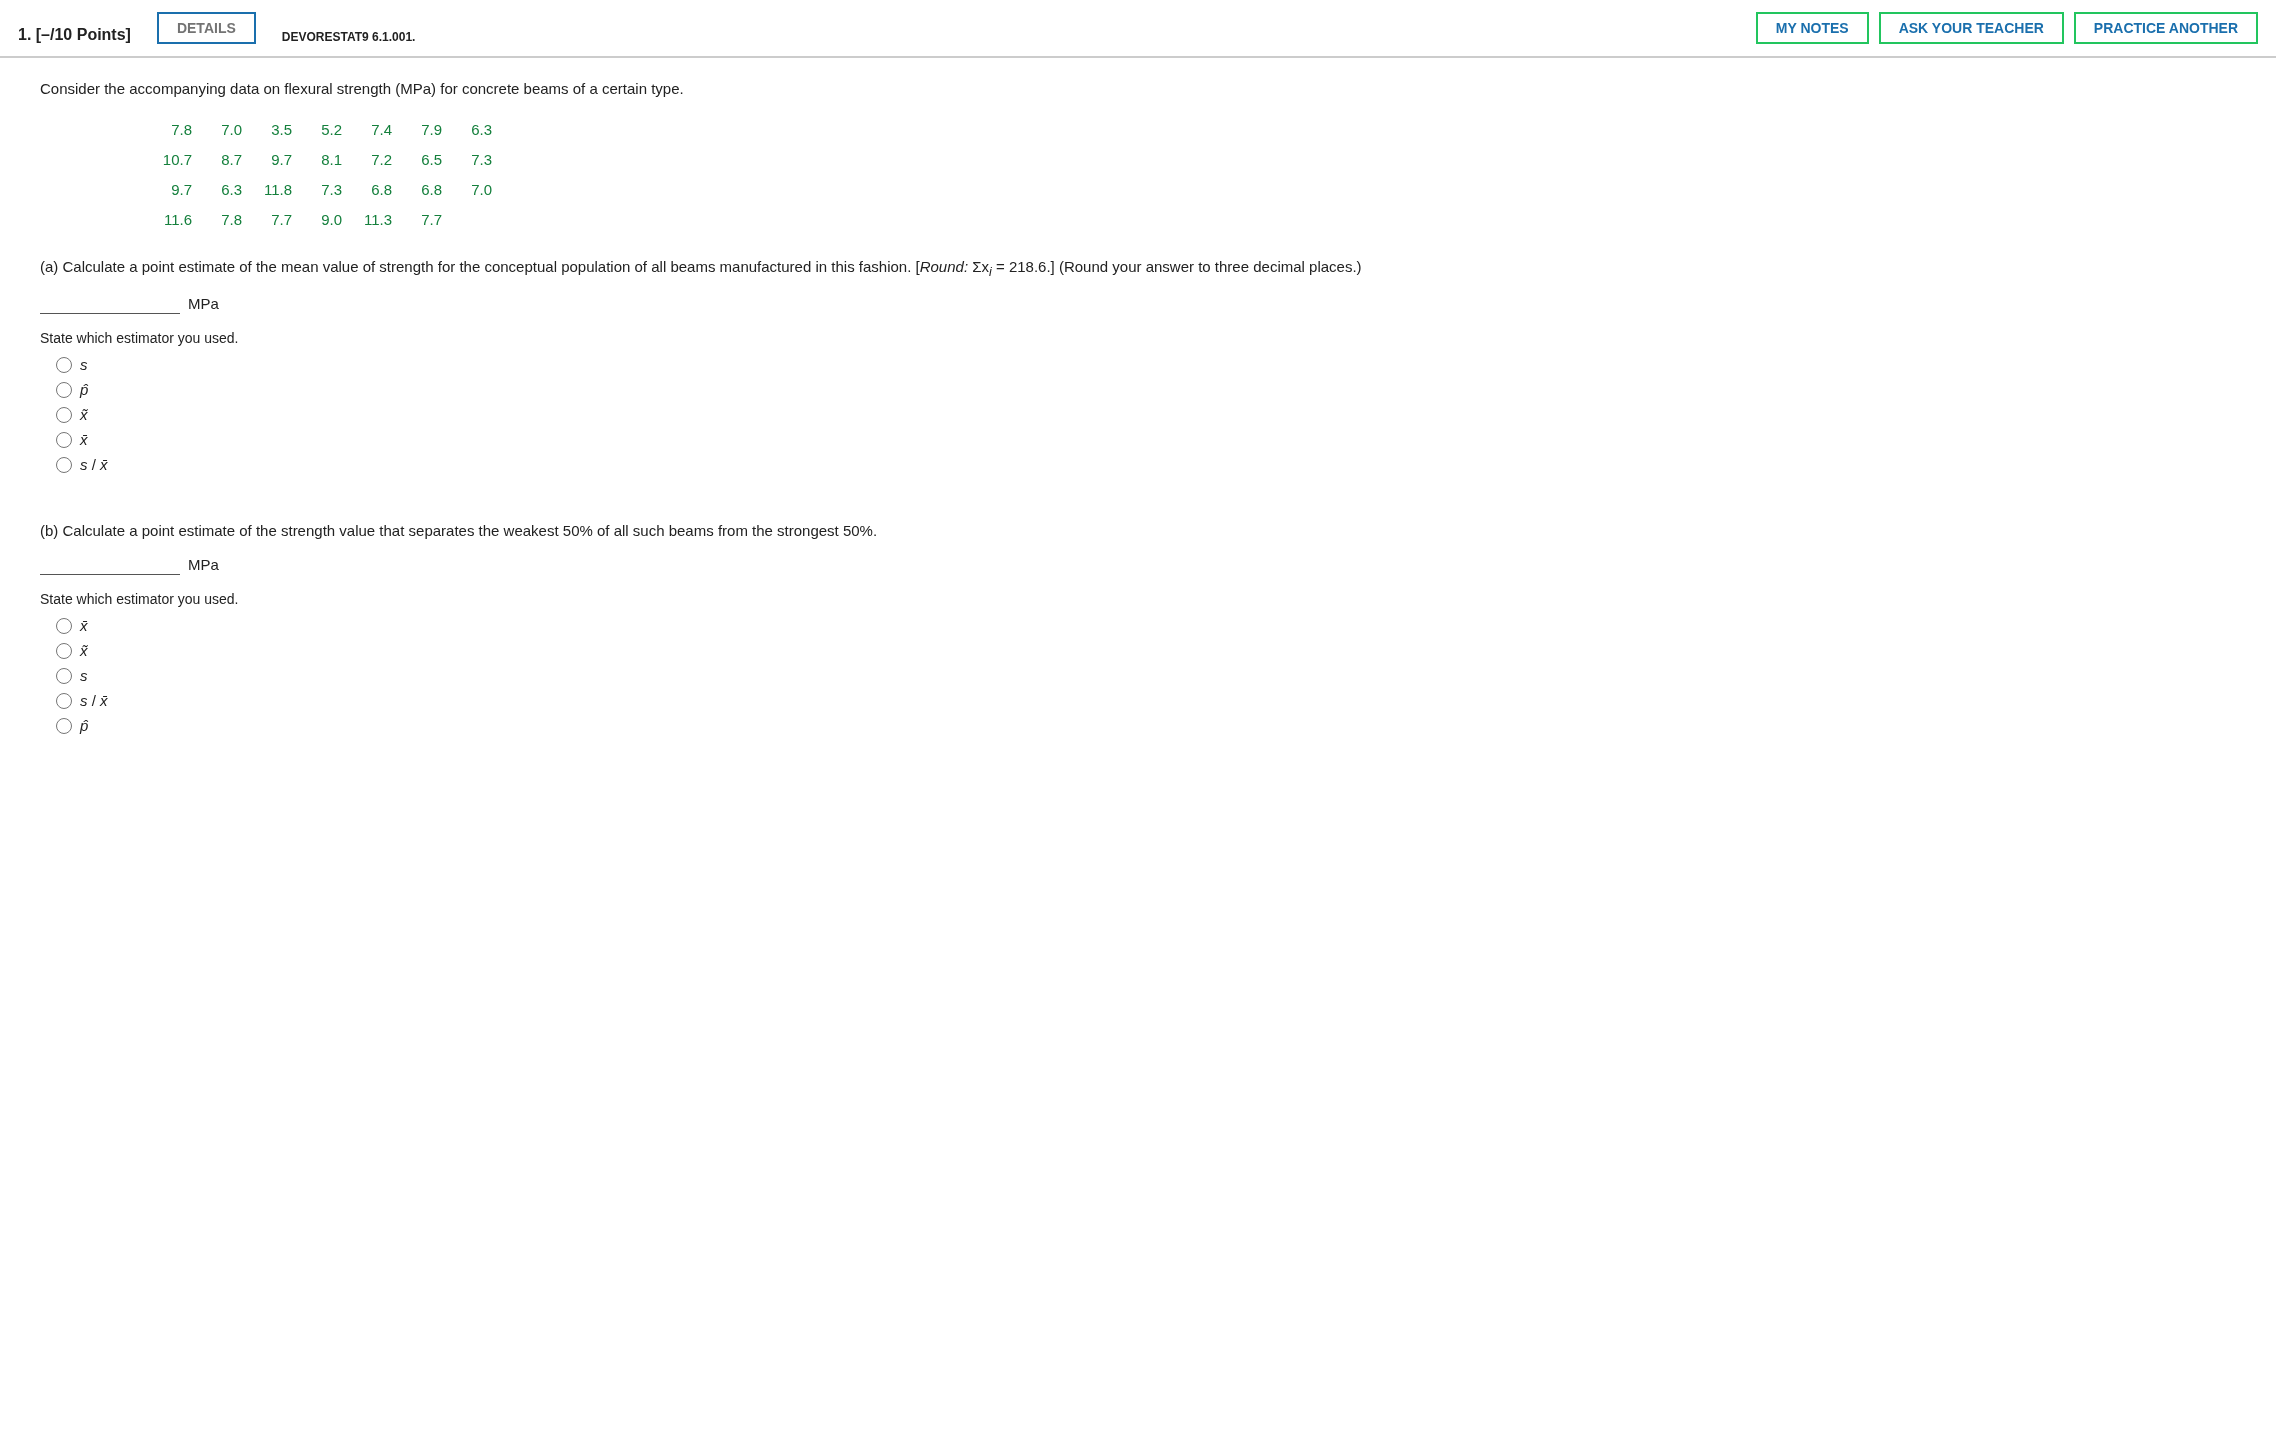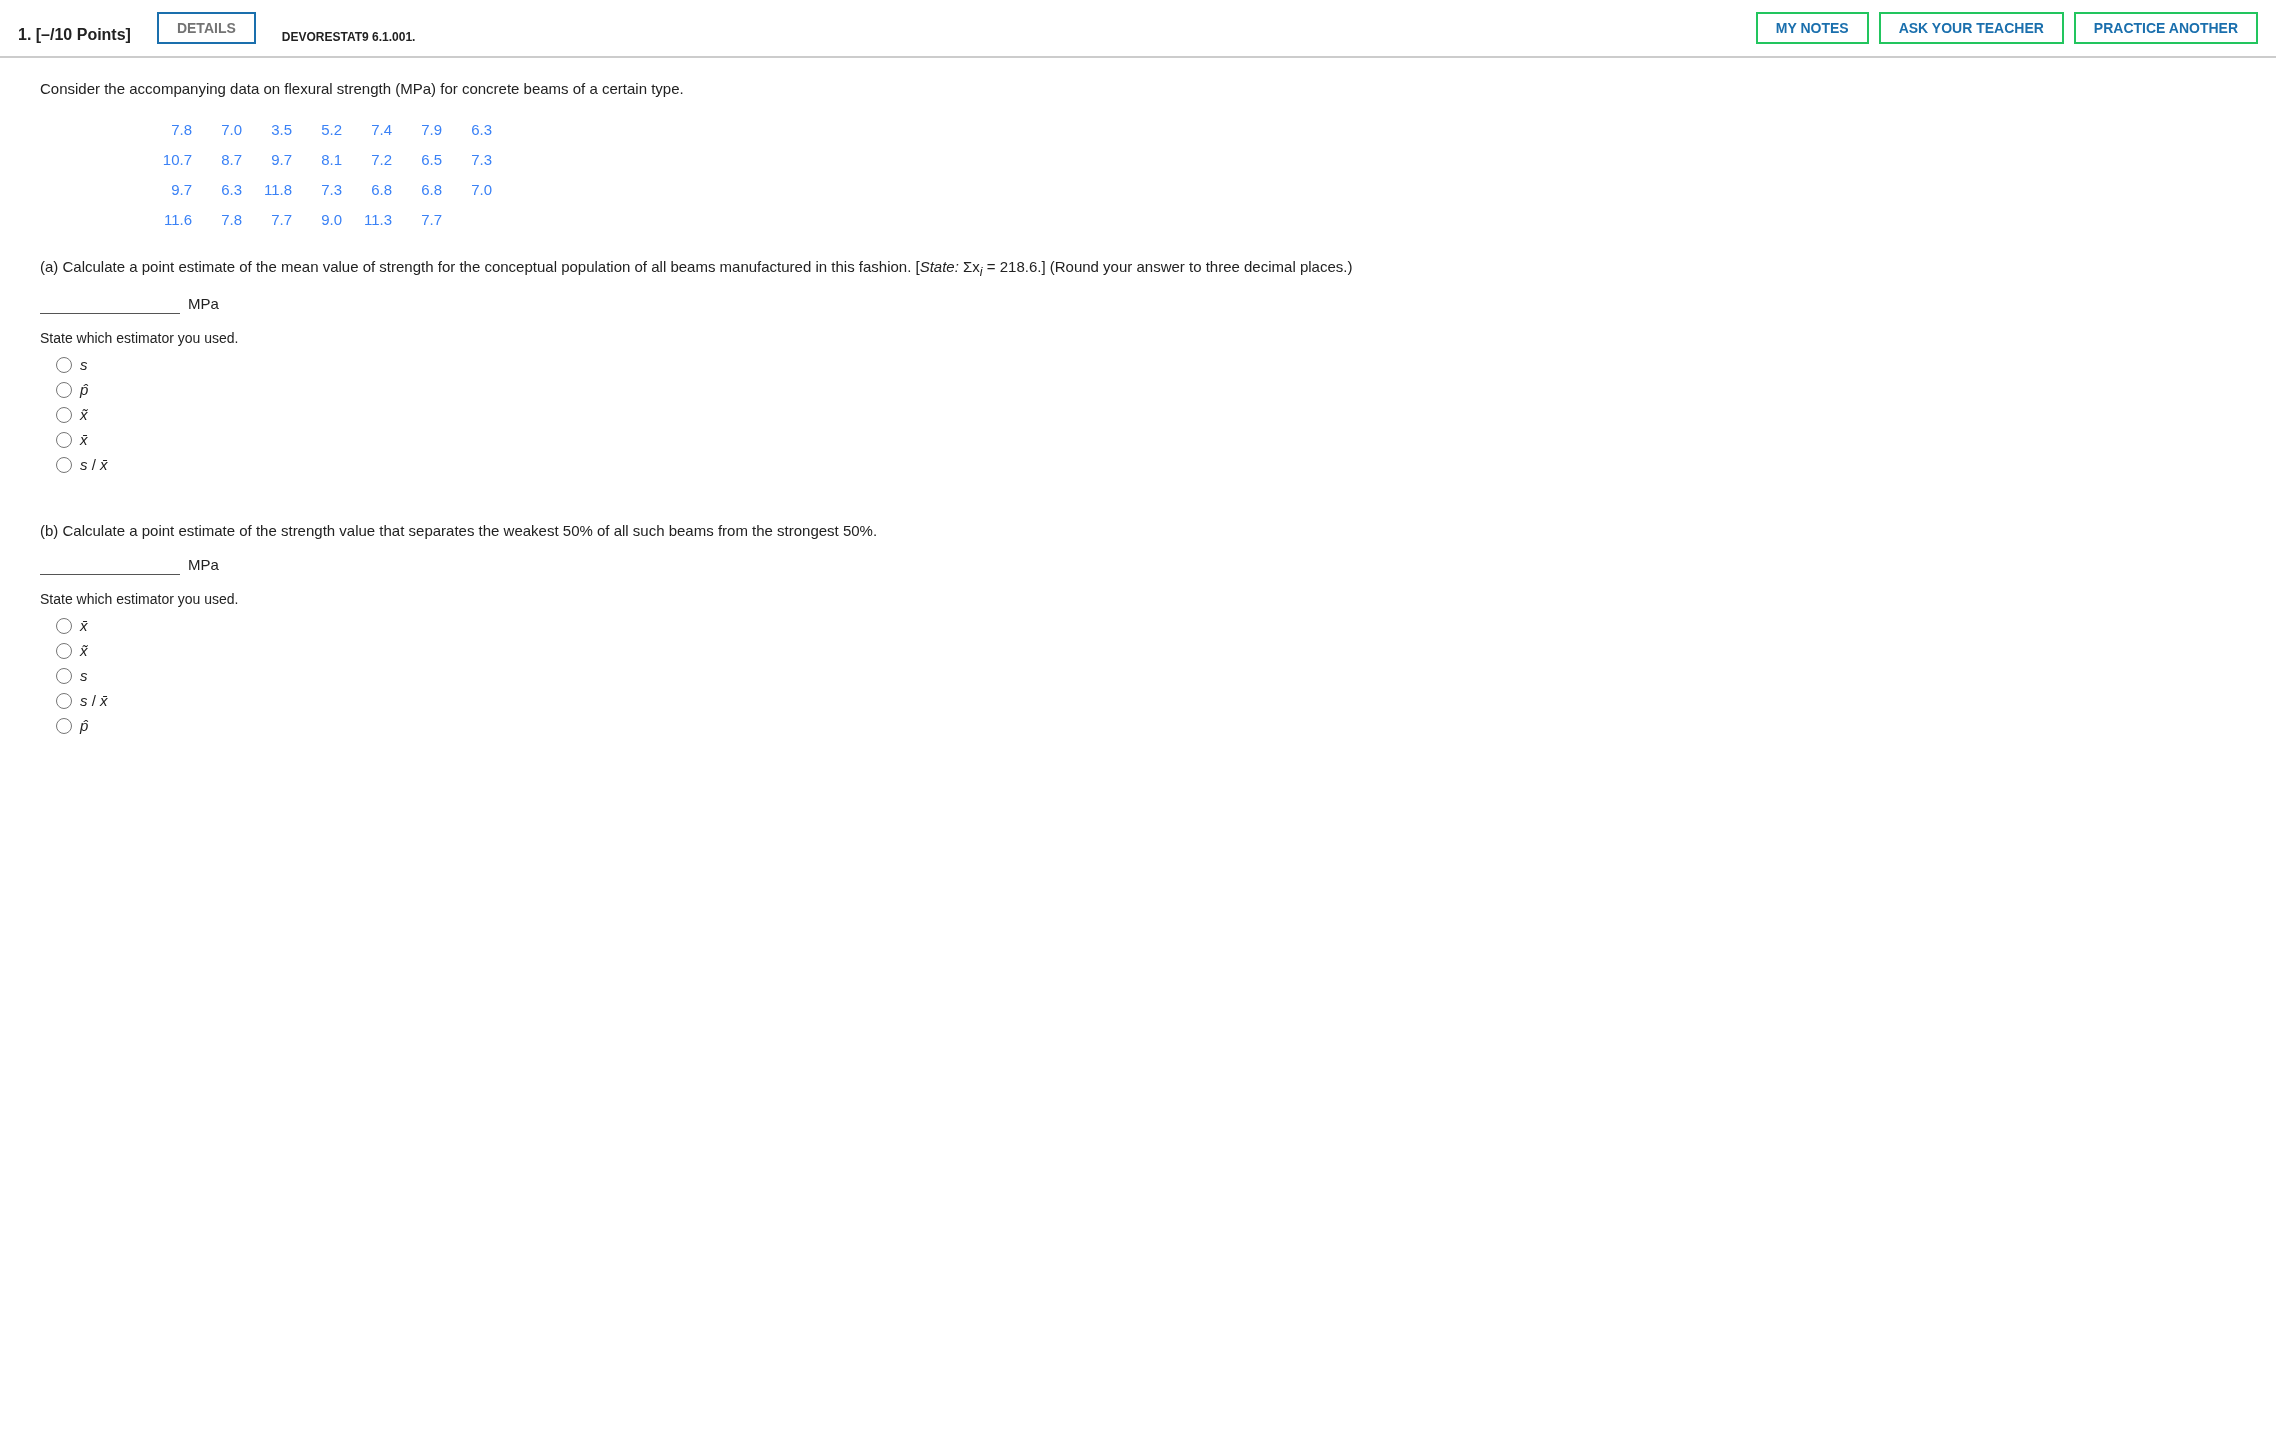--- a/index.html
+++ b/index.html
@@ -61,21 +61,21 @@
       font-size: 15px;
       margin-bottom: 18px;
     }
     .data-table {
       margin: 0 auto 20px 120px;
       line-height: 2;
     }
     .data-row {
       display: flex;
       gap: 18px;
-      color: #3b82f6;
+      color: #15803d;
       font-size: 15px;
     }
     .data-val {
       min-width: 32px;
       text-align: right;
     }
     .part-text {
       font-size: 15px;
       margin-bottom: 10px;
       line-height: 1.6;
@@ -174,21 +174,21 @@
       <span class="data-val">11.6</span>
       <span class="data-val">7.8</span>
       <span class="data-val">7.7</span>
       <span class="data-val">9.0</span>
       <span class="data-val">11.3</span>
       <span class="data-val">7.7</span>
     </div>
   </div>
 
   <p class="part-text">
-    (a) Calculate a point estimate of the mean value of strength for the conceptual population of all beams manufactured in this fashion. [<em>State:</em>
+    (a) Calculate a point estimate of the mean value of strength for the conceptual population of all beams manufactured in this fashion. [<em>Round:</em>
     Σx<sub><em>i</em></sub> = 218.6.] (Round your answer to three decimal places.)
   </p>
   <div class="answer-row">
     <input class="answer-input" type="text" placeholder="" style="">
     <span class="unit-label">MPa</span>
   </div>
 
   <p class="state-label">State which estimator you used.</p>
   <div class="radio-group">
 

